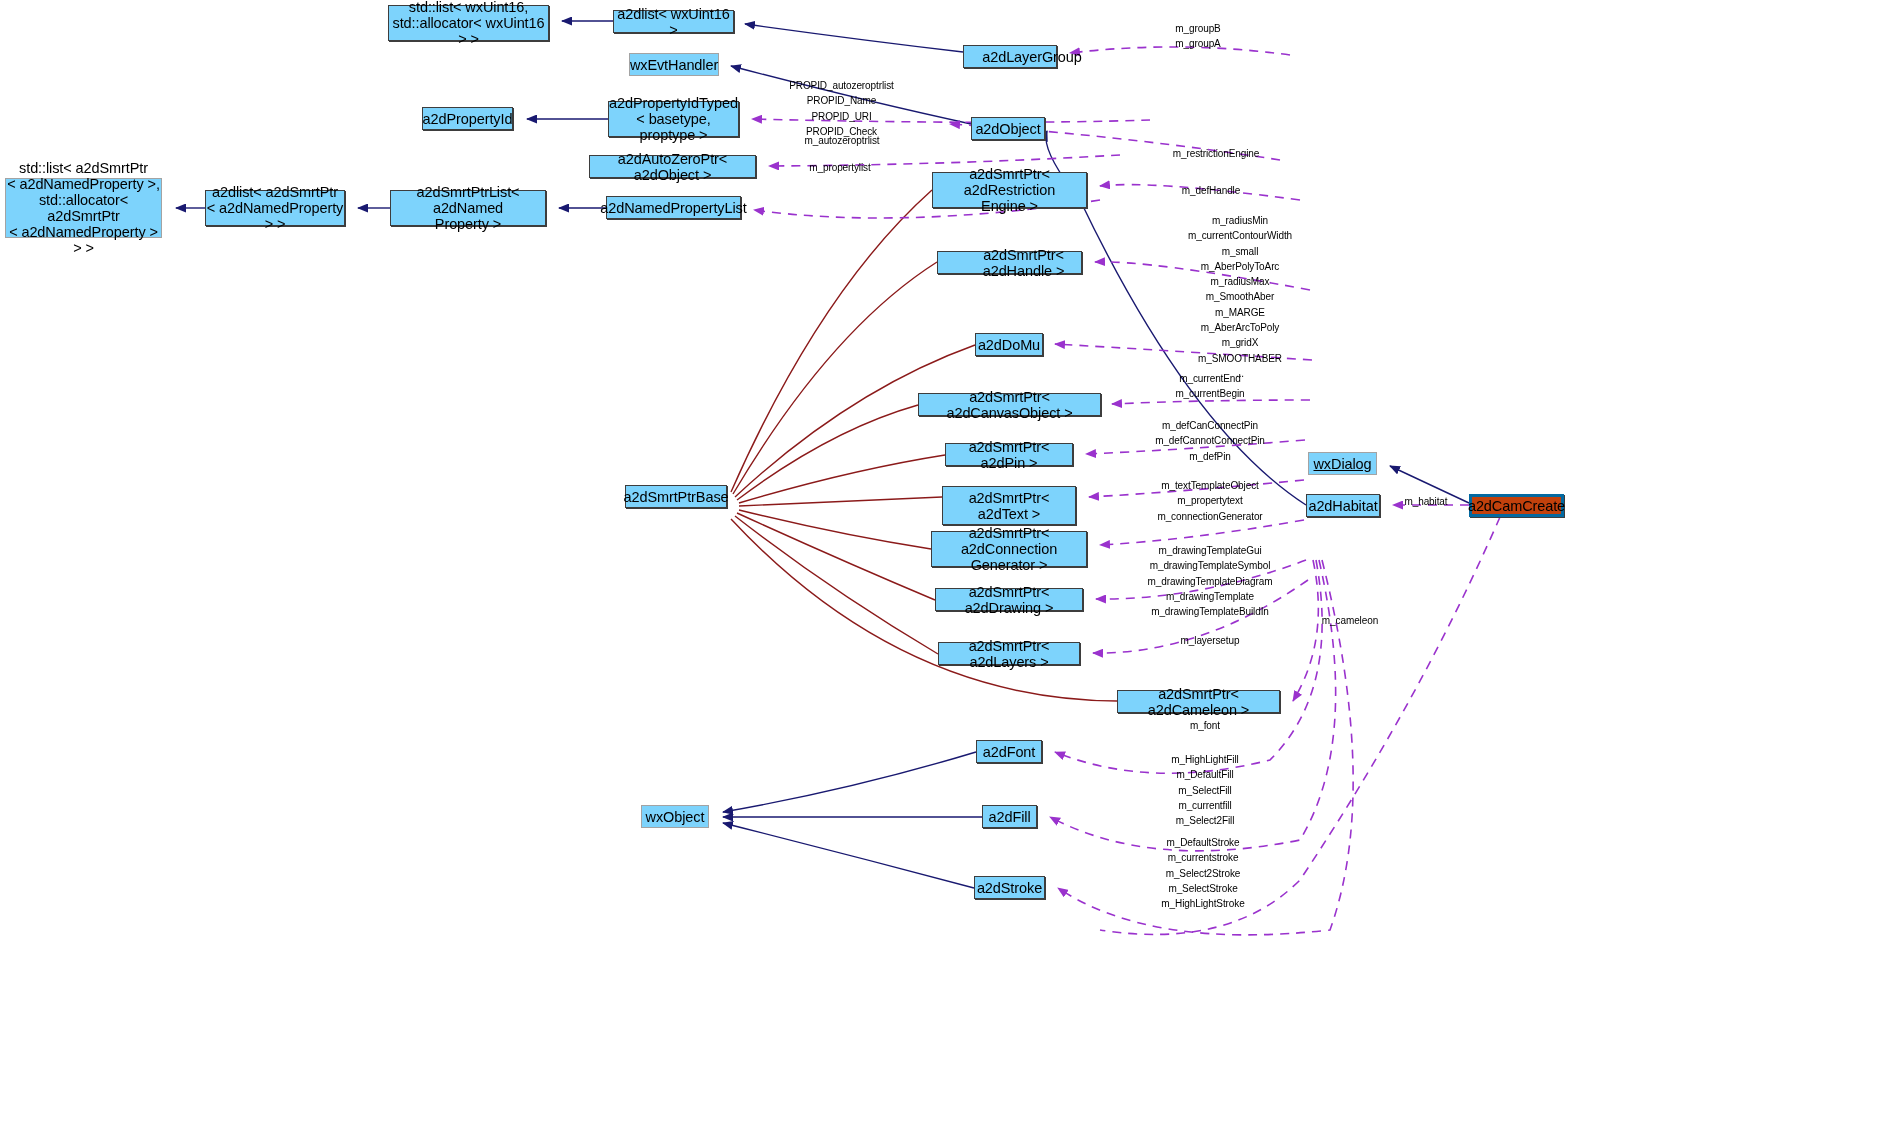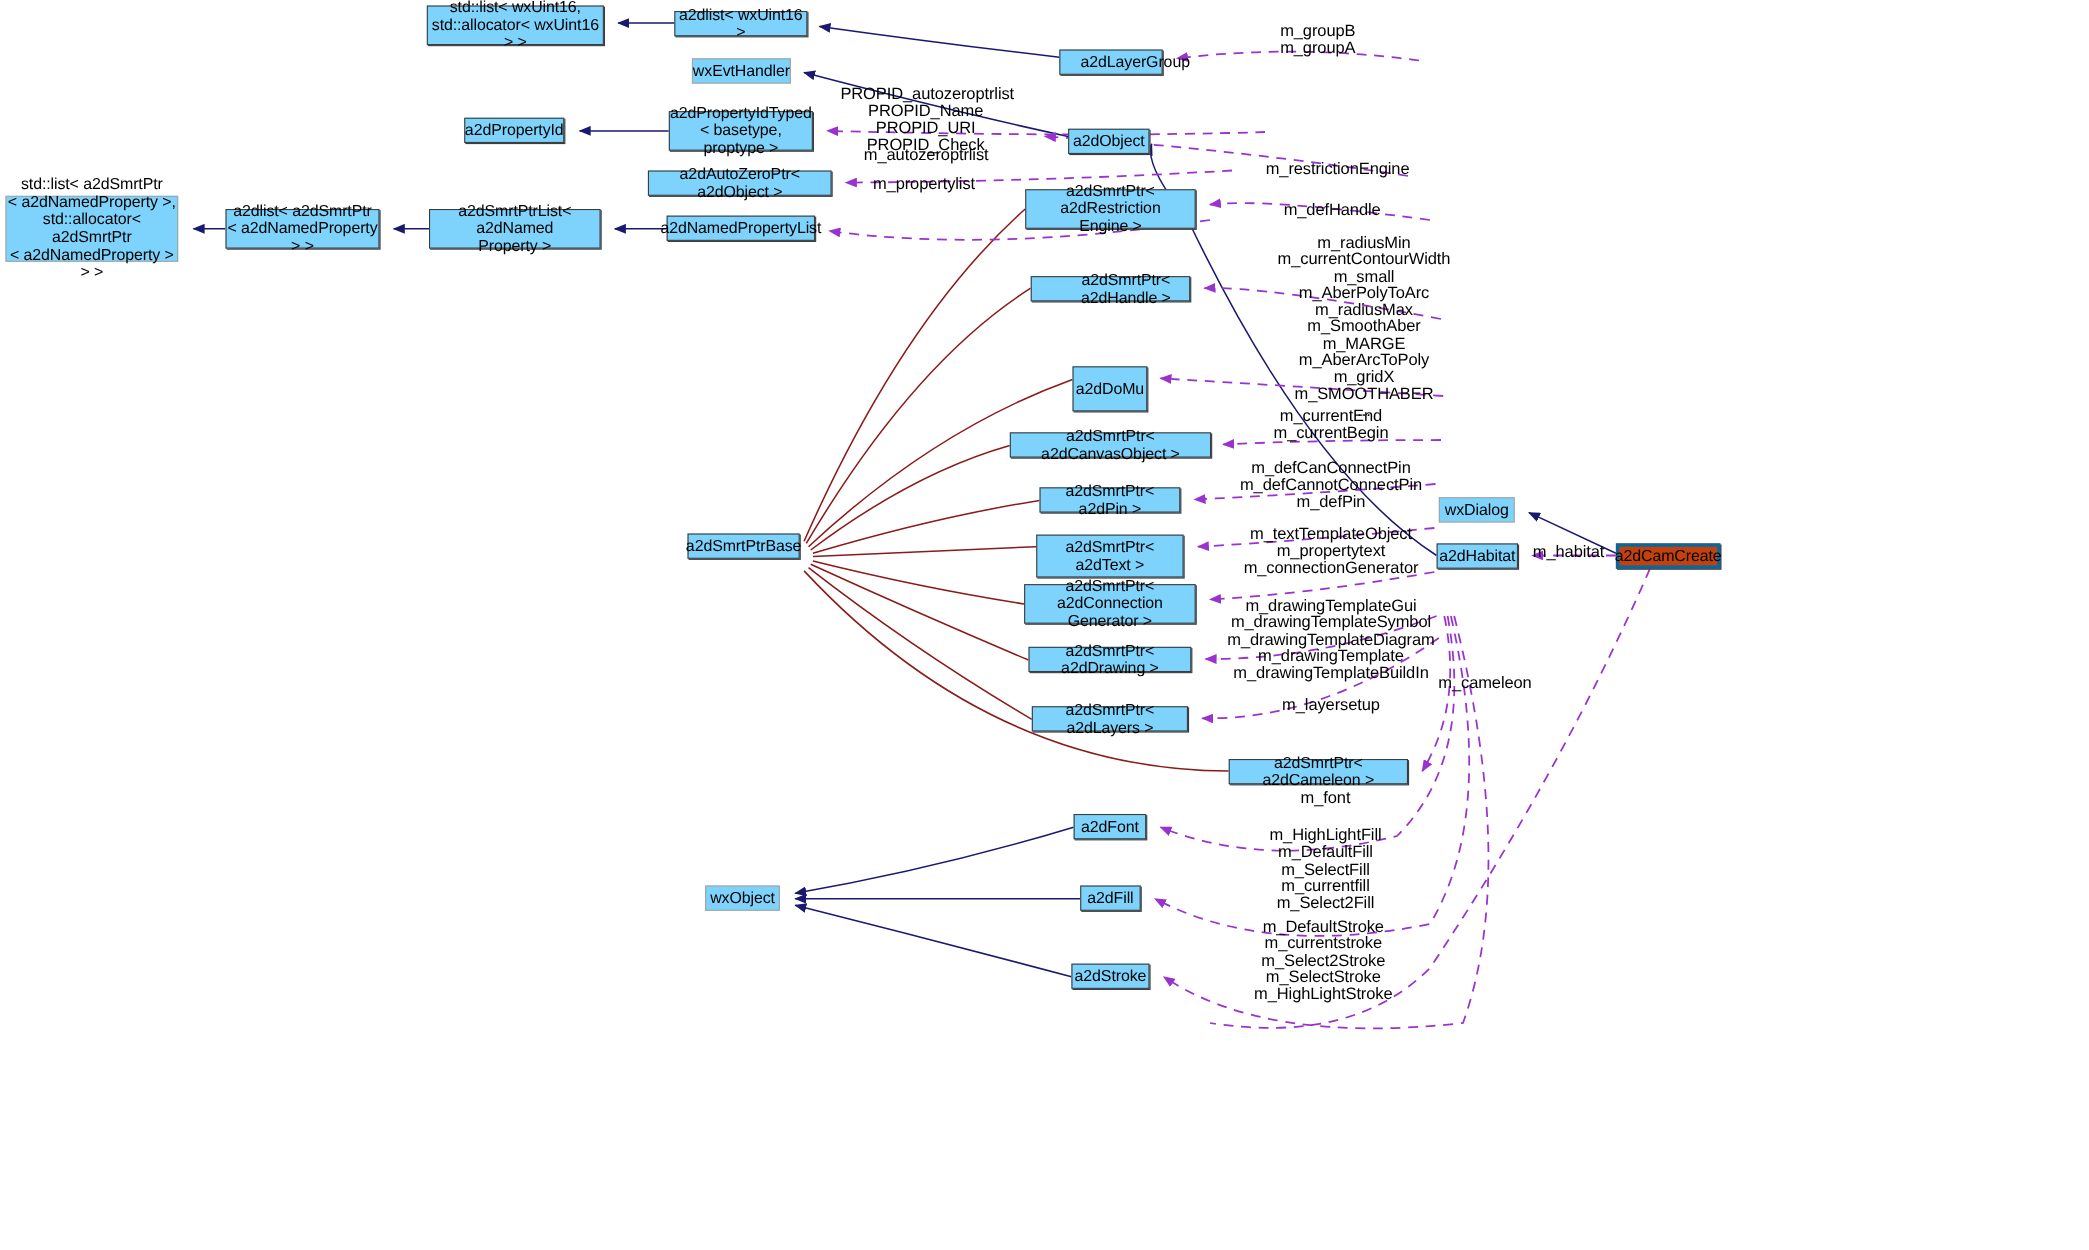--- a/index.html
+++ b/index.html
@@ -47,21 +47,21 @@
     box-shadow: none;
     color: #000000;
   }
   .node.highlight {
     background: #c2410c;
     border: 3px solid #0369a1;
     box-shadow: 1px 1px 0 0 #3d3d3d;
   }
   .edge-label {
     position: absolute;
-    font-size: 15px;
+    font-size: 10px;
     line-height: 15.3px;
     color: #000000;
     text-align: center;
     white-space: pre-line;
     letter-spacing: -0.1px;
   }
 </style>
 </head>
 <body>
 
@@ -144,31 +144,31 @@
   <div class="node solid" style="left:205px;top:190px;width:140px;height:36px;"><span>a2dlist&lt; a2dSmrtPtr
 &lt; a2dNamedProperty &gt; &gt;</span></div>
   <div class="node solid" style="left:390px;top:190px;width:156px;height:36px;"><span>a2dSmrtPtrList&lt; a2dNamed
 Property &gt;</span></div>
   <div class="node solid" style="left:606px;top:196px;width:135px;height:23px;"><span>a2dNamedPropertyList</span></div>
   <div class="node solid" style="left:963px;top:45px;width:94px;height:23px;padding-left:44px;"><span>a2dLayerGroup</span></div>
   <div class="node solid" style="left:971px;top:117px;width:74px;height:23px;"><span>a2dObject</span></div>
   <div class="node solid" style="left:932px;top:172px;width:155px;height:36px;"><span>a2dSmrtPtr&lt; a2dRestriction
 Engine &gt;</span></div>
   <div class="node solid" style="left:937px;top:251px;width:145px;height:23px;padding-left:28px;"><span>a2dSmrtPtr&lt; a2dHandle &gt;</span></div>
-  <div class="node solid" style="left:975px;top:333px;width:68px;height:41px;"><span>a2dDoMu</span></div>
+  <div class="node solid" style="left:975px;top:333px;width:68px;height:23px;"><span>a2dDoMu</span></div>
   <div class="node solid" style="left:918px;top:393px;width:183px;height:23px;"><span>a2dSmrtPtr&lt; a2dCanvasObject &gt;</span></div>
   <div class="node solid" style="left:945px;top:443px;width:128px;height:23px;"><span>a2dSmrtPtr&lt; a2dPin &gt;</span></div>
   <div class="node solid" style="left:942px;top:486px;width:134px;height:39px;"><span>a2dSmrtPtr&lt; a2dText &gt;</span></div>
   <div class="node solid" style="left:625px;top:485px;width:102px;height:23px;"><span>a2dSmrtPtrBase</span></div>
   <div class="node solid" style="left:931px;top:531px;width:156px;height:36px;"><span>a2dSmrtPtr&lt; a2dConnection
 Generator &gt;</span></div>
   <div class="node solid" style="left:935px;top:588px;width:148px;height:23px;"><span>a2dSmrtPtr&lt; a2dDrawing &gt;</span></div>
   <div class="node solid" style="left:938px;top:642px;width:142px;height:23px;"><span>a2dSmrtPtr&lt; a2dLayers &gt;</span></div>
   <div class="node solid" style="left:1117px;top:690px;width:163px;height:23px;"><span>a2dSmrtPtr&lt; a2dCameleon &gt;</span></div>
-  <div class="node faded" style="left:1308px;top:452px;width:69px;height:23px;"><span>wxDialog</span></div>
+  <div class="node faded" style="left:1308px;top:452px;width:69px;height:23px;text-decoration:underline;"><span>wxDialog</span></div>
   <div class="node solid" style="left:1306px;top:494px;width:74px;height:23px;"><span>a2dHabitat</span></div>
   <div class="node highlight" style="left:1469px;top:494px;width:95px;height:23px;"><span>a2dCamCreate</span></div>
   <div class="node solid" style="left:976px;top:740px;width:66px;height:23px;"><span>a2dFont</span></div>
   <div class="node faded" style="left:641px;top:805px;width:68px;height:23px;"><span>wxObject</span></div>
   <div class="node solid" style="left:982px;top:805px;width:55px;height:23px;"><span>a2dFill</span></div>
   <div class="node solid" style="left:974px;top:876px;width:71px;height:23px;"><span>a2dStroke</span></div>
 
   <div class="edge-label" style="left:1143px;top:21px;width:110px;"><span>m_groupB
 m_groupA</span></div>
   <div class="edge-label" style="left:764px;top:78px;width:155px;"><span>PROPID_autozeroptrlist

